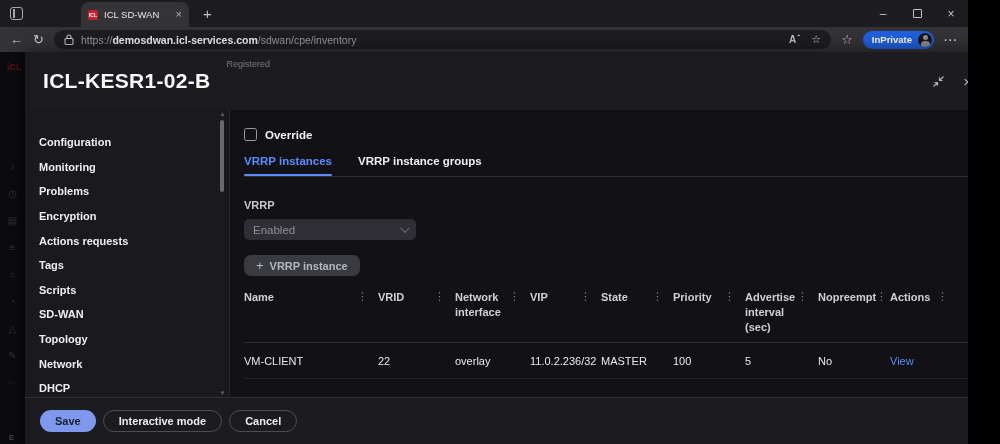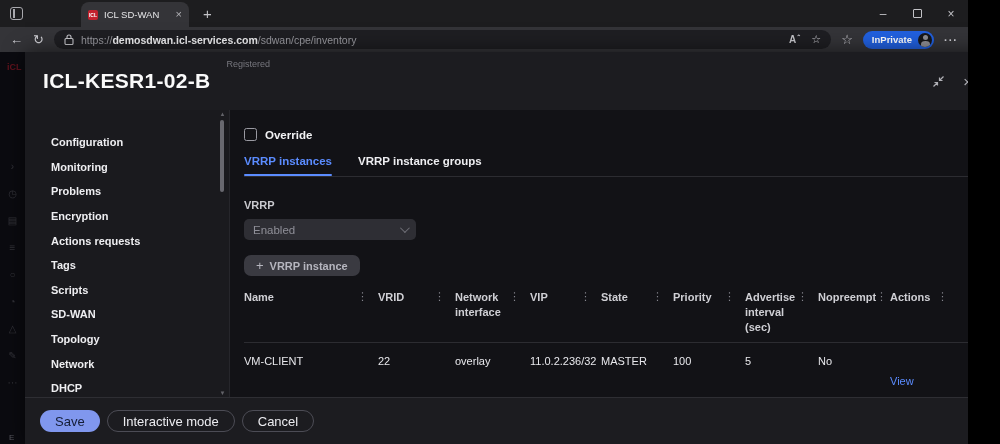--- a/index.html
+++ b/index.html
@@ -46,21 +46,21 @@
   .modal { position:absolute; left:25px; top:0; width:965px; height:392px; background:#121216; display:flex; flex-direction:column; box-shadow:0 0 20px rgba(0,0,0,.6); }
   .modal-header { height:58px; background:#1c1c20; flex:none; display:flex; align-items:center; padding:0 18px 0 18px; position:relative;gap:12px; }
   .page-title { color:#fafafa; font-size:21px; font-weight:bold; letter-spacing:.3px; }
   .status-badge { color:#77777e; font-size:9px; margin:-18px 0 16px 4px; }
   .header-icons { position:absolute; right:18px; top:22px; display:flex; align-items:center; gap:18px; }
   .collapse-btn, .modal-close { color:#b0b0b6; cursor:pointer; line-height:1; }
   .modal-close { font-size:15px; }
 
   .modal-main { flex:1; display:flex; min-height:0; }
   .side { width:205px; flex:none; background:#1a1a1e; border-right:1px solid #26262b; padding:20px 0 0 14px; position:relative; }
-  .side-item { color:#eeeef1; font-size:11px; font-weight:bold; height:24.6px; display:flex; align-items:center; cursor:pointer;margin-left:12px; }
+  .side-item { color:#eeeef1; font-size:11px; font-weight:bold; height:24.6px; display:flex; align-items:center; cursor:pointer; }
   .side-scroll { position:absolute; right:4px; top:6px; bottom:6px; width:5px; }
   .side-thumb { position:absolute; top:4px; width:4px; height:72px; border-radius:2px; background:rgba(170,170,178,.55); cursor:pointer; }
   .side-arrow { position:absolute; left:-1px; width:7px; text-align:center; color:rgba(170,170,178,.5); font-size:6px; cursor:pointer; }
   .side-arrow.up { top:-5px; } .side-arrow.down { bottom:-5px; }
 
   .content { flex:1; padding:18px 20px 0 14px; min-width:0; }
   .override-row { display:flex; align-items:center; gap:8px; margin-bottom:14px; cursor:pointer; }
   .checkbox { width:13px; height:13px; border:1.5px solid #9a9aa2; border-radius:2.5px; background:transparent; }
   .override-label { color:#f2f2f4; font-size:11.5px; font-weight:bold; }
 
@@ -80,24 +80,24 @@
   .add-btn .lbl { color:#b6b6bf; font-size:11px; font-weight:bold; }
 
   .tbl { margin-top:5px; }
   .tbl-header, .tbl-row { display:grid; grid-template-columns:134px 77px 75px 71px 72px 72px 73px 72px 68px 1fr; }
   .tbl-header { border-bottom:1px solid #2c2c31; padding:9px 0 7px; }
   .th { display:flex; justify-content:space-between; align-items:flex-start; padding-right:10px; }
   .th-label { color:#cfcfd4; font-size:11px; font-weight:bold; line-height:1.35; }
   .kebab { color:#85858d; font-size:11px; line-height:1.1; cursor:pointer; }
   .tbl-row { border-bottom:1px solid #232328; padding:12px 0 11px; }
   .td { color:#e8e8ec; font-size:11px; padding-right:10px; }
-  .td.link { color:var(--accent-blue,#5b8cff); cursor:pointer;margin-top:20px; }
+  .td.link { color:var(--accent-blue,#5b8cff); cursor:pointer; }
 
   .modal-footer { height:47px; flex:none; background:#1c1c20; border-top:1px solid #2e2e33; display:flex; align-items:center; gap:7px; padding-left:15px; }
-  .btn { height:22px; border-radius:12px; font-size:13px; font-weight:normal; font-family:"Liberation Sans",sans-serif; display:inline-flex; align-items:center; padding:0 15px; cursor:pointer; }
+  .btn { height:22px; border-radius:12px; font-size:11px; font-weight:bold; font-family:"Liberation Sans",sans-serif; display:inline-flex; align-items:center; padding:0 15px; cursor:pointer; }
   .btn-save { background:var(--save-button,#8097ee); color:#141d36; border:none; }
   .btn-ghost { background:transparent; color:#ececf0; border:1px solid #4c4c55; }
 </style>
 </head>
 <body>
 
 <div class="screen">
 
   <div class="tabstrip">
     <div class="tab-actions"></div>

